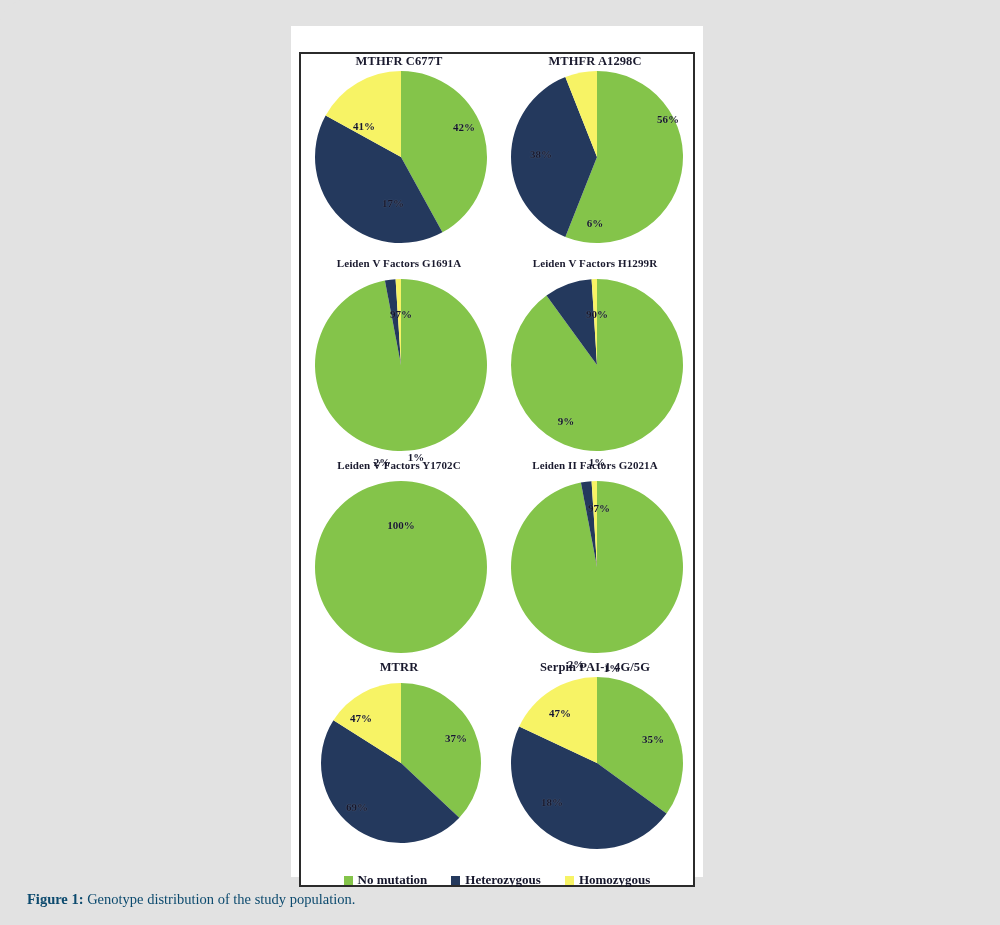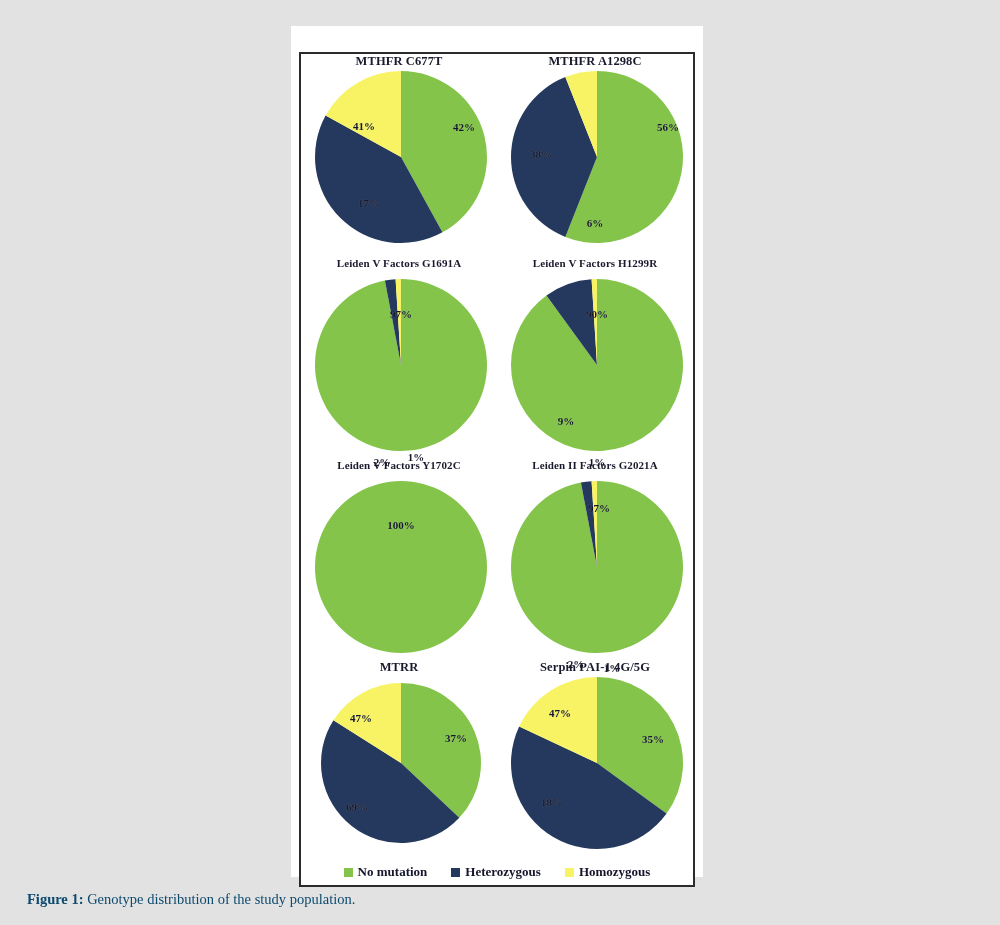--- a/index.html
+++ b/index.html
@@ -88,21 +88,21 @@
     font-size: 11px;
     color: #15162b;
     white-space: nowrap;
     transform: translate(-50%, -50%);
     text-shadow: 0 0 1px rgba(255,255,255,.35);
   }
   
   .legend {
     display: flex;
     justify-content: center;
-    align-items: flex-start;
+    align-items: flex-end;
     gap: 24px;
     margin-top: 2px;
     height: 24px;
   }
   .legend-item {
     display: flex;
     align-items: center;
     gap: 5px;
   }
   .legend-swatch {
@@ -143,32 +143,32 @@
           <div class="pie-cell">
             <div class="pie-title">MTHFR C677T</div>
             <div class="pie-holder">
                 <svg width="176" height="176" viewBox="0 0 176 176" class="pie-svg">
                   <path d="M 88 88 L 88 2 A 86 86 0 0 1 129.43081597274755 163.36237448377227 Z" fill="#84c44a"></path>
                   <path d="M 88 88 L 129.43081597274755 163.36237448377227 A 86 86 0 0 1 12.637625516227686 46.569184027252575 Z" fill="#24395d"></path>
                   <path d="M 88 88 L 12.637625516227686 46.569184027252575 A 86 86 0 0 1 87.99999999999991 2 Z" fill="#f7f365"></path>
                 </svg>
                 <span class="slice-label" style="left: 151px; top: 58px;">42%</span>
                 <span class="slice-label" style="left: 51px; top: 57px;">41%</span>
-                <span class="slice-label" style="left: 56px; top: 134px;">17%</span>
+                <span class="slice-label" style="left: 80px; top: 134px;">17%</span>
               </div>
           </div>
           <div class="pie-cell">
             <div class="pie-title">MTHFR A1298C</div>
             <div class="pie-holder">
                 <svg width="176" height="176" viewBox="0 0 176 176" class="pie-svg">
                   <path d="M 88 88 L 88 2 A 86 86 0 1 1 56.34128846911767 167.9607777863896 Z" fill="#84c44a"></path>
                   <path d="M 88 88 L 56.34128846911767 167.9607777863896 A 86 86 0 0 1 56.341288469117785 8.039222213610344 Z" fill="#24395d"></path>
                   <path d="M 88 88 L 56.341288469117785 8.039222213610344 A 86 86 0 0 1 88.00000000000006 2 Z" fill="#f7f365"></path>
                 </svg>
-                <span class="slice-label" style="left: 143px; top: 58px; padding-left: 32px;">56%</span>
+                <span class="slice-label" style="left: 143px; top: 50px; padding-left: 32px;">56%</span>
                 <span class="slice-label" style="left: 32px; top: 85px;">38%</span>
                 <span class="slice-label" style="left: 86px; top: 154px;">6%</span>
               </div>
           </div>
         </div>
 
         <div class="pie-row">
           <div class="pie-cell">
             <div class="pie-title small">Leiden V Factors G1691A</div>
             <div class="pie-holder offset-down">

